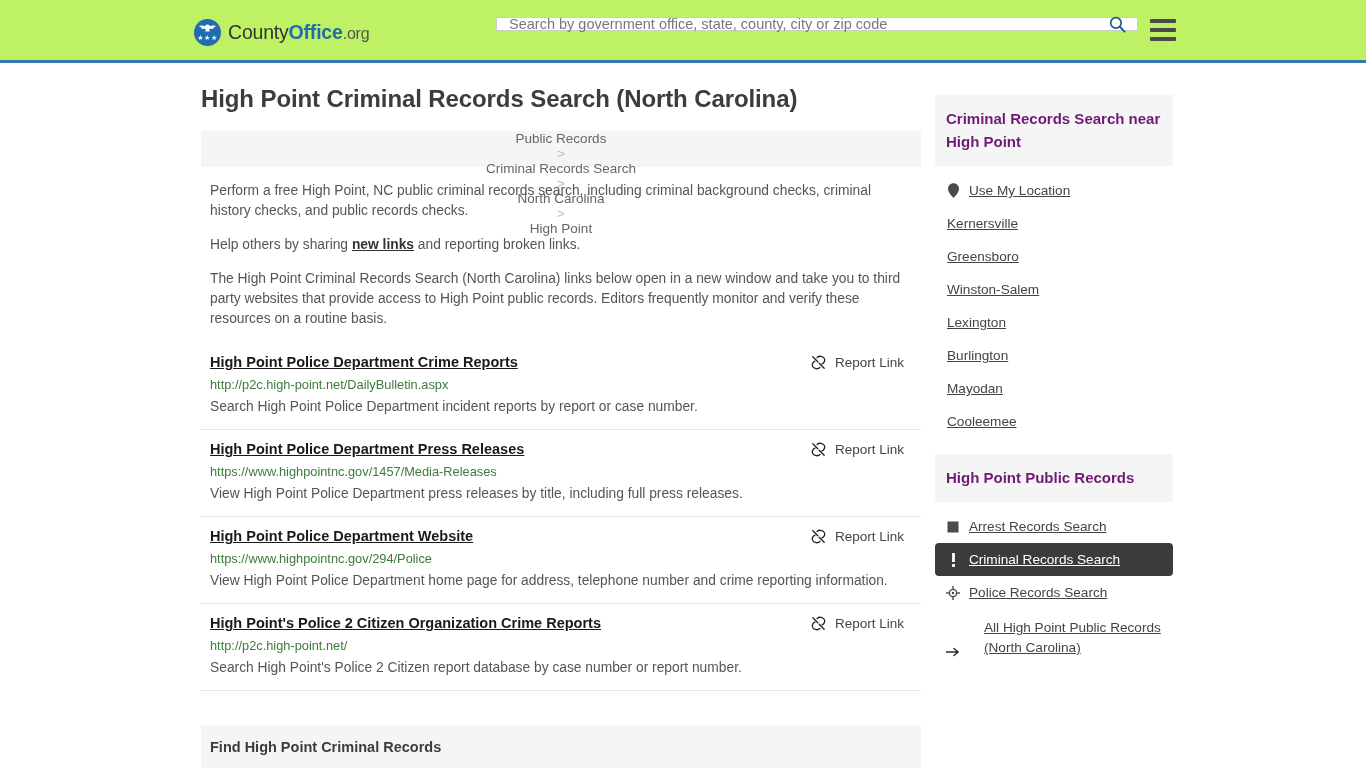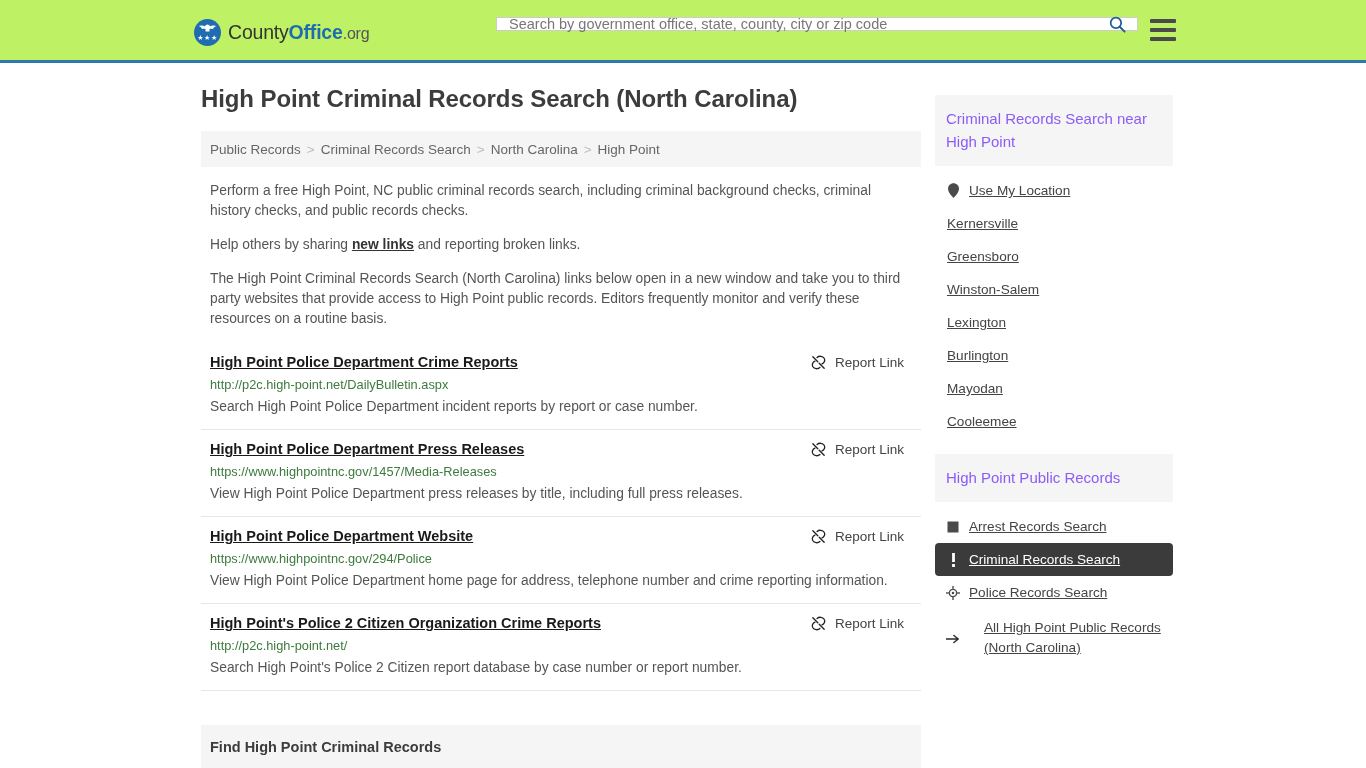--- a/index.html
+++ b/index.html
@@ -123,20 +123,21 @@
 
   .breadcrumb {
     background: #f5f5f5;
     height: 36px;
     display: flex;
     align-items: center;
     padding: 0 9px;
     font-size: 13.5px;
     color: #666666;
     margin-bottom: 14px;
+    flex-direction: column;
   }
   .breadcrumb a {
     color: #666666;
     text-decoration: none;
   }
   .breadcrumb .sep { color: #bcbcbc; margin: 0 6px; }
   .breadcrumb .cur { color: #666666; }
 
   .intro p {
     margin: 0 0 14px 0;
@@ -207,22 +208,22 @@
     font-weight: bold;
     color: #3c3c3c;
   }
 
   
   .side-box { margin-bottom: 16px; }
   .side-head {
     background: #f5f5f5;
     padding: 12px 11px 13px 11px;
     font-size: 15px;
-    font-weight: normal;
-    color: #8b5cf6;
+    font-weight: bold;
+    color: #701a75;
     line-height: 23px;
   }
   .side-links { padding: 8px 0 0 0; }
   .side-link {
     display: flex;
     align-items: center;
     gap: 9px;
     padding: 9px 11px;
     font-size: 13.6px;
     color: #444444;
@@ -238,21 +239,21 @@
     display: flex; align-items: center; justify-content: center;
     color: #444444;
   }
   .side-link.plain { padding-left: 12px; }
   .side-link.active {
     background: #3b3b3b;
     border-radius: 4px;
     margin: 0 0 0 0;
   }
   .side-link.active .lbl, .side-link.active .ico { color: #ffffff; }
-  .side-link.multiline { align-items: center; line-height: 20px; gap: 24px; }
+  .side-link.multiline { align-items: flex-end; line-height: 20px; gap: 24px; }
   .side-link.multiline .ico { padding-top: 2px; }
 </style>
 </head>
 <body>
 
 <div class="header">
 
   <div class="logo-wrap">
     <div class="logo-mark">
       <svg class="eagle" viewBox="0 0 42 20">

